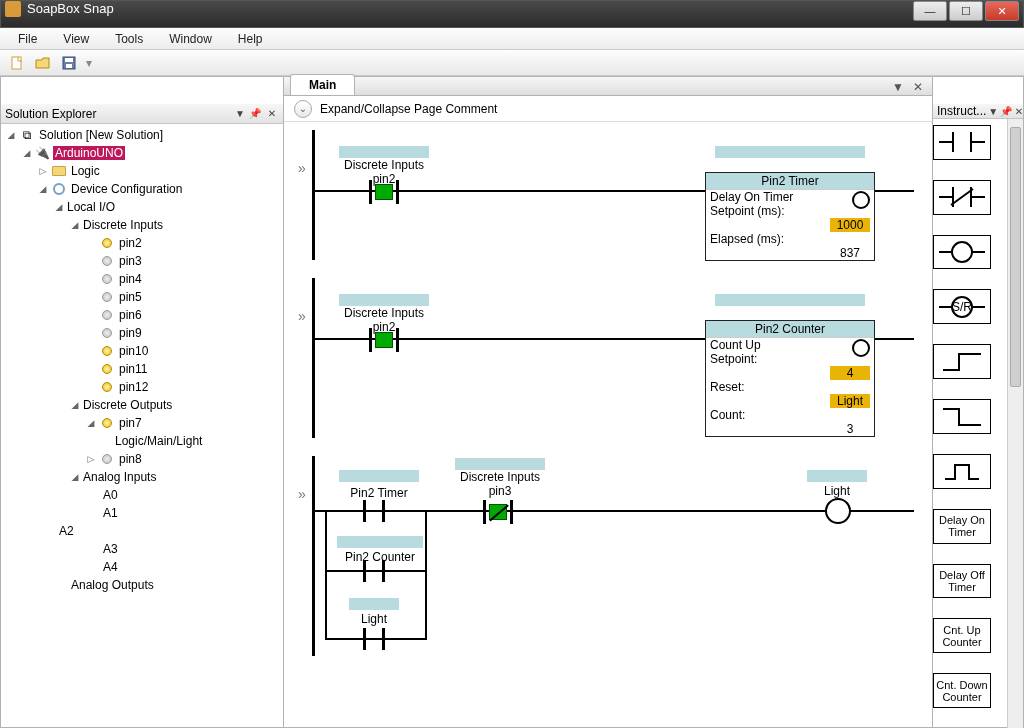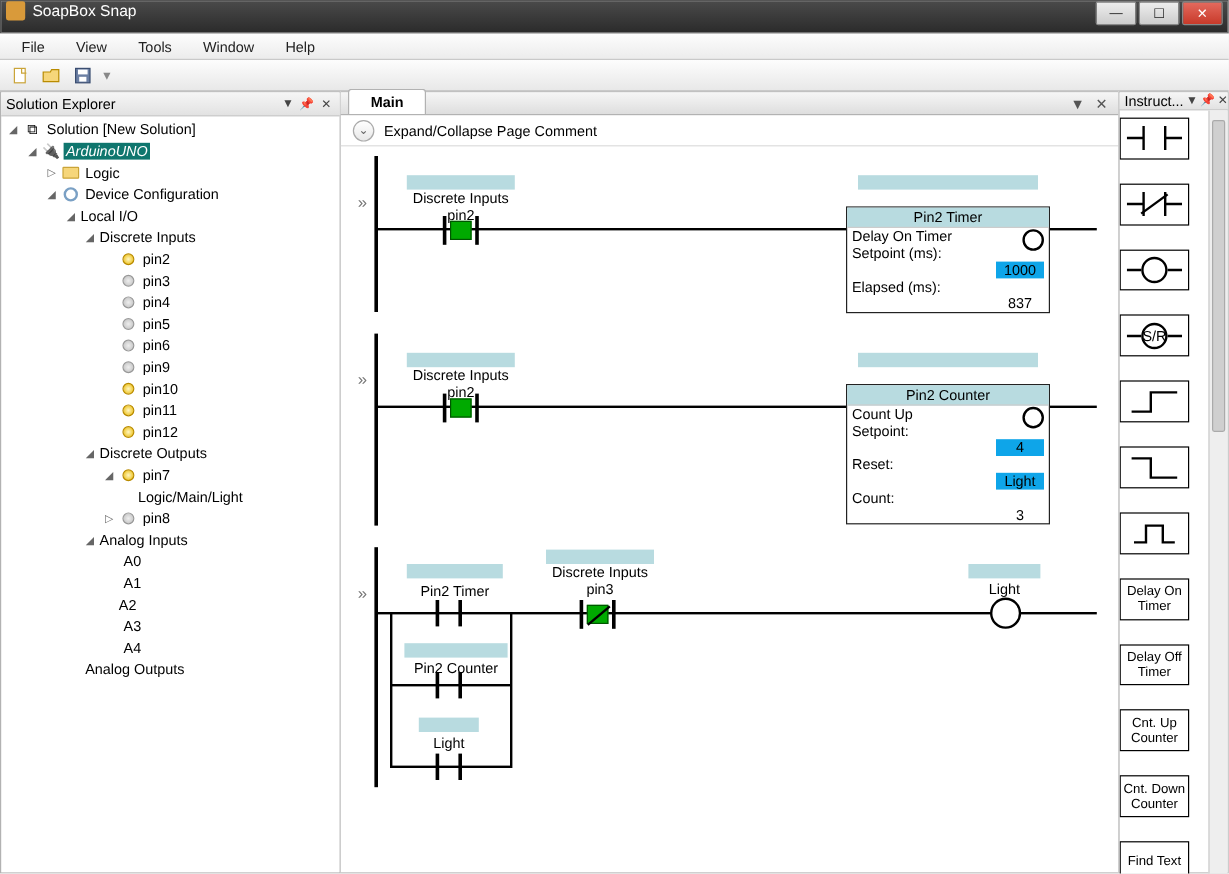--- a/index.html
+++ b/index.html
@@ -17,31 +17,31 @@
 .menubar span { color:#222;margin-left:12px; }
 
 .toolbar { height: 26px; background: linear-gradient(#fdfdfd,#e8e8e8); border-bottom: 1px solid #c9c9c9; display:flex; align-items:center; padding:0 6px; gap:4px; }
 .tbtn { width: 22px; height: 20px; border: 1px solid transparent; display:flex; align-items:center; justify-content:center; border-radius:2px; }
 .tbtn svg { width:16px; height:16px; }
 
 .workspace { display: flex; height: calc(728px - 28px - 22px - 26px); }
 
 
 .panel { background:#fff; border:1px solid #b2b2b2; display:flex; flex-direction:column; }
-.panel-header { height: 20px; background: linear-gradient(#f6f6f6,#e2e2e2); border-bottom:1px solid #c4c4c4; display:flex; align-items:center; padding:0 4px; font-size:12px; }
+.panel-header { height: 20px; background: linear-gradient(#f6f6f6,#e2e2e2); border-bottom:1px solid #c4c4c4; display:flex; align-items:center; padding:0 4px; font-size:12px;margin-top:27px; }
 .panel-header .spacer { flex:1; }
 .panel-header .tool { width:14px; height:14px; margin-left:2px; display:flex; align-items:center; justify-content:center; font-size:10px; color:#444; }
 
 .explorer { width: 284px; }
 .tree { overflow:auto; padding: 2px 0 10px 0; }
 .node { display:flex; align-items:center; height:18px; padding-right:4px; white-space:nowrap; }
 .exp { width:12px; text-align:center; color:#666; font-size:9px; }
 .node .ic { width:16px; height:14px; margin:0 2px; display:flex; align-items:center; justify-content:center; }
 .node .lbl { padding:0 2px; }
-.node.sel .lbl { background:#0f766e; color:#fff;font-style:italic; }
+.node.sel .lbl { background:#be185d; color:#fff; }
 .bulb { width:10px; height:10px; border-radius:50%; background:radial-gradient(#fff6c0,#e9b700); border:1px solid #b98b00; }
 .bulb.dim { background:radial-gradient(#eee,#bdbdbd); border-color:#999; }
 .folder { width:14px; height:10px; background:#f6d67a; border:1px solid #caa438; border-radius:1px; }
 .gear { width:12px;height:12px;border:2px solid #7aa0c4;border-radius:50%; }
 
 
 .editor { flex:1; display:flex; flex-direction:column; border:1px solid #b2b2b2; border-left:none; border-right:none; background:#fff; }
 .tabstrip { height: 19px; background: linear-gradient(#f6f6f6,#dedede); border-bottom:1px solid #b2b2b2; display:flex; align-items:flex-end; padding:0 6px; }
 .tab { background:#fff; border:1px solid #b2b2b2; border-bottom:none; padding:3px 18px; font-weight:bold; border-radius:3px 3px 0 0; margin-right:4px; }
 .tabstrip .spacer { flex:1; }
@@ -65,21 +65,21 @@
 .contact .rail-l,.contact .rail-r { position:absolute; top:0; width:3px; height:24px; background:#000; }
 .contact .rail-l { left:0; } .contact .rail-r { right:0; }
 .contact.slash .body::after { content:""; position:absolute; left:-3px; top:7px; width:24px; height:2px; background:#000; transform:rotate(-40deg); }
 
 .coil { position:absolute; width:26px; height:26px; border:2px solid #000; border-radius:50%; background:#fff; }
 
 .instr-box { position:absolute; border:1px solid #222; background:#fff; font-size:12px; }
 .instr-box .title { text-align:center; background:#b8dbe0; padding:1px 2px; border-bottom:1px solid #ccc; }
 .instr-box .row { display:flex; padding:0 4px; }
 .instr-box .row .k { flex:1; }
-.instr-box .row .v { min-width:40px; text-align:center; background:#0ea5e9; }
+.instr-box .row .v { min-width:40px; text-align:center; background:#eab308; }
 .instr-box .coil-mini { position:absolute; right:4px; top:18px; width:18px; height:18px; border:2px solid #000; border-radius:50%; }
 
 .nc-contact { position:absolute; width:30px; height:22px; }
 .nc-contact::before,.nc-contact::after { content:""; position:absolute; top:0; width:3px; height:22px; background:#000; }
 .nc-contact::before{left:4px;} .nc-contact::after{right:4px;}
 
 
 .palette { width: 92px; }
 .palette-body { display:flex; height:100%; }
 .palette-list { flex:1; overflow:hidden; display:flex; flex-direction:column; align-items:flex-start; padding:6px 0; gap:20px; }
@@ -262,21 +262,21 @@
       <div class="node" style="padding-left:68px">
           <span class="exp">◢</span>
           <span class="lbl">Analog Inputs</span>
         </div>
       <div class="node" style="padding-left:100px">
           <span class="lbl">A0</span>
         </div>
       <div class="node" style="padding-left:100px">
           <span class="lbl">A1</span>
         </div>
-      <div class="node" style="padding-left:96px">
+      <div class="node" style="padding-left:56px">
           <span class="lbl">A2</span>
         </div>
       <div class="node" style="padding-left:100px">
           <span class="lbl">A3</span>
         </div>
       <div class="node" style="padding-left:100px">
           <span class="lbl">A4</span>
         </div>
       <div class="node" style="padding-left:68px">
           <span class="lbl">Analog Outputs</span>

